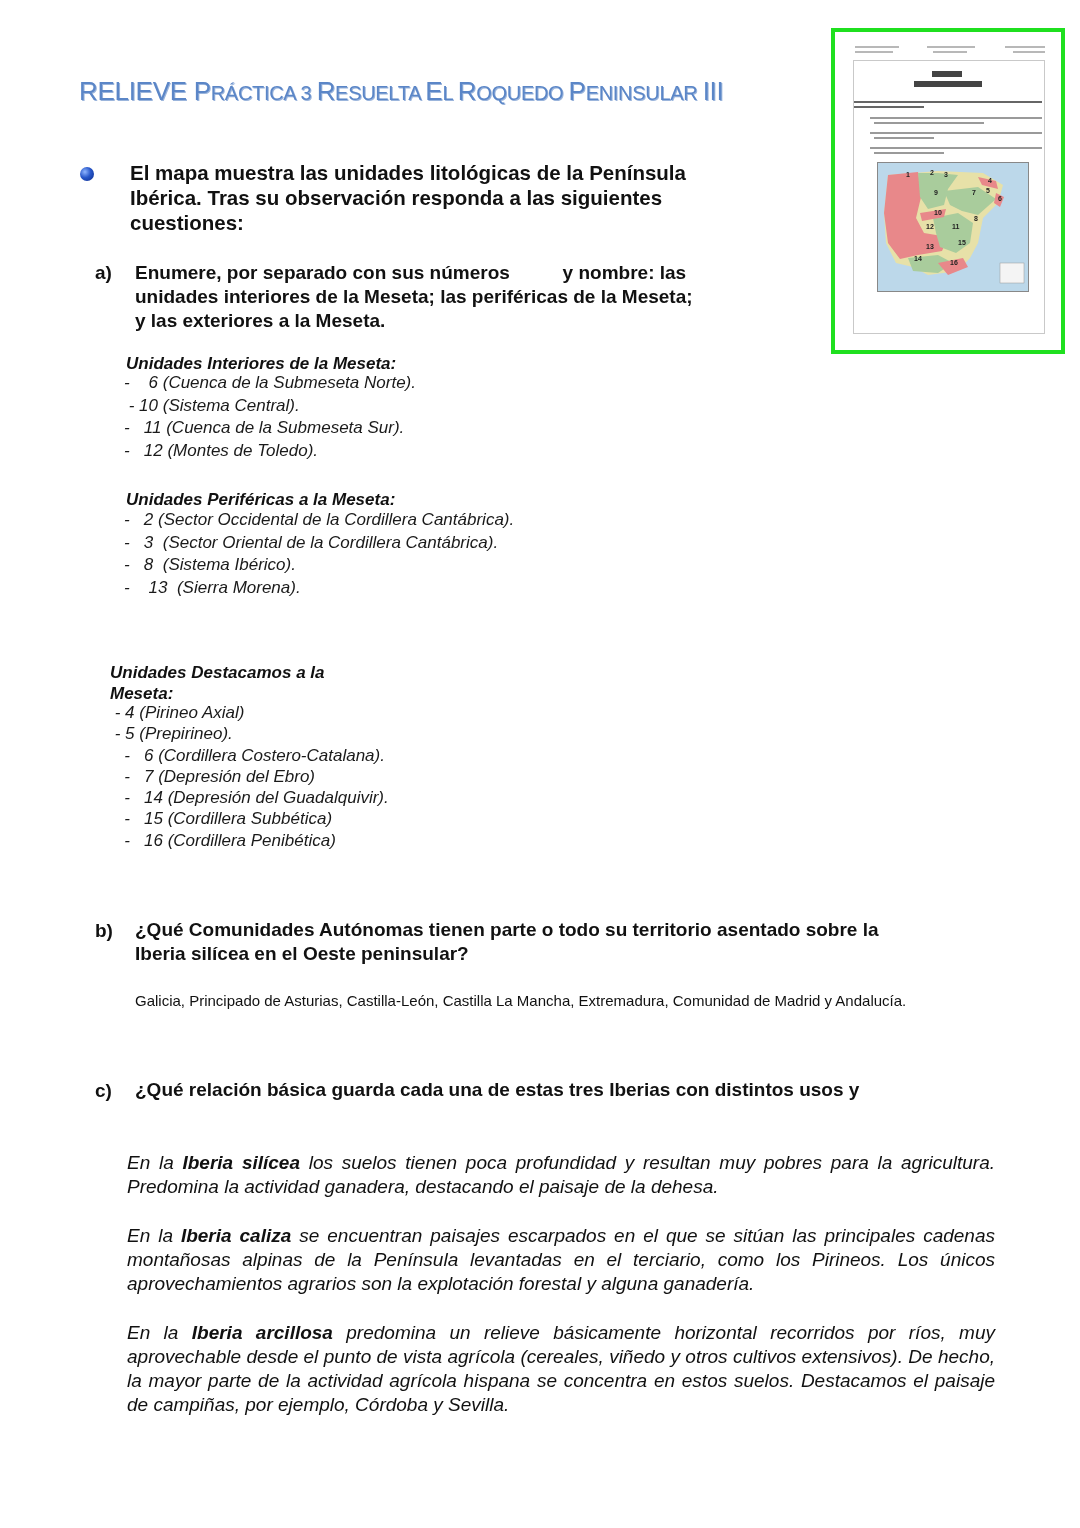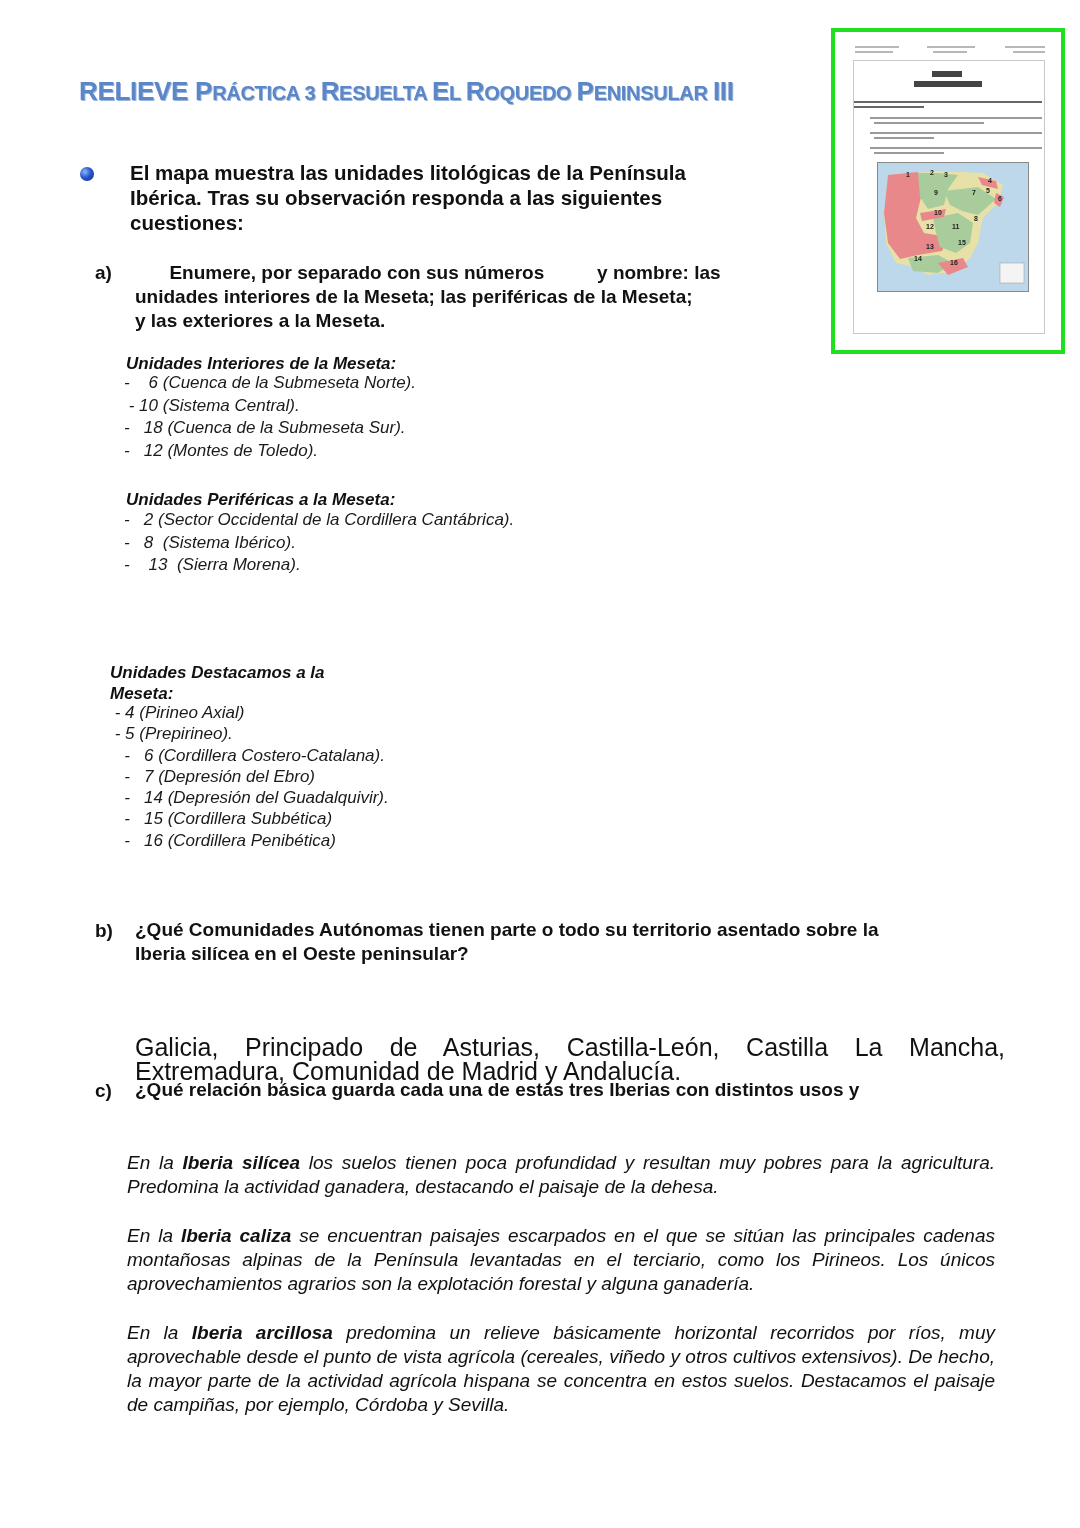--- a/index.html
+++ b/index.html
@@ -2,21 +2,21 @@
 <html><head>
   <meta charset="utf-8">
   <style>
     html, body { margin: 0; padding: 0; background: #ffffff; }
     body {
       width: 1080px; height: 1528px; position: relative; overflow: hidden;
       font-family: "Liberation Sans", sans-serif; color: #111;
     }
     .title {
       position: absolute; left: 79px; top: 76px; width: 760px;
-      font-family: "Liberation Sans", sans-serif; font-weight: bold;
+      font-family: "Liberation Sans", sans-serif; font-weight: normal;
       color: #5b86c7; font-size: 26px; letter-spacing: -0.3px; white-space: nowrap;
       text-shadow: 1px 1px 0 #9bb5dc;
     }
     .title .sc { font-size: 20px; }
     .thumb-frame {
       position: absolute; left: 831px; top: 28px; width: 226px; height: 318px;
       border: 4px solid #1fe01f; background: #fff;
     }
     .thumb-page { position: absolute; left: 18px; top: 28px; width: 190px; height: 272px; border: 1px solid #c9c9c9; }
     .thumb-header { position: absolute; left: 20px; top: 12px; width: 190px; height: 14px; }
@@ -34,21 +34,21 @@
     }
     .intro {
       position: absolute; left: 130px; top: 160px; width: 610px;
       font-weight: bold; font-size: 20.5px; line-height: 25px;
     }
     .q-letter { position: absolute; font-weight: bold; font-size: 19px; }
     .q-text { position: absolute; font-weight: bold; font-size: 19px; line-height: 24px; }
     .group-title { position: absolute; font-weight: bold; font-style: italic; font-size: 17px; line-height: 21px; }
     .list { position: absolute; font-style: italic; font-size: 17px; line-height: 22.7px; color: #1a1a1a; }
     .list div { white-space: pre; }
-    .answer { position: absolute; font-size: 25px; line-height: 24px; text-align: justify; margin-top: 44px; }
+    .answer { position: absolute; font-size: 15px; line-height: 19px; text-align: justify; }
     .para { position: absolute; left: 127px; width: 868px; font-style: italic; font-size: 19px; line-height: 24px; text-align: justify; }
     .para b { font-style: italic; }
   </style>
 </head>
 <body>
 
 <div class="title">
   <span>RELIEVE </span><span>P</span><span class="sc">RÁCTICA 3 </span><span>R</span><span class="sc">ESUELTA </span><span>E</span><span class="sc">L </span><span>R</span><span class="sc">OQUEDO </span><span>P</span><span class="sc">ENINSULAR </span><span>III</span>
 </div>
 
@@ -105,36 +105,37 @@
     <span class="lbl" style="left:80px;top:76px;">15</span>
     <span class="lbl" style="left:72px;top:96px;">16</span>
   </div>
 </div>
 
 <div class="bullet"></div>
 <div class="intro">El mapa muestra las unidades litológicas de la Península Ibérica.  Tras   su observación responda a las siguientes cuestiones:</div>
 
 <div class="q-letter" style="left:95px;top:262px;">a)</div>
 <div class="q-text" style="left:135px;top:261px;width:620px;">
-  <div style="white-space:pre;text-align:center;">Enumere, por separado con sus números          y nombre: las</div>
+  <div style="white-space:pre;">Enumere, por separado con sus números          y nombre: las</div>
   <div>unidades interiores de la Meseta; las periféricas de la Meseta;</div>
   <div>y las exteriores a la Meseta.</div>
 </div>
 
 <div class="group-title" style="left:126px;top:353px;">Unidades Interiores de la Meseta:</div>
 <div class="list" style="left:124px;top:372px;">
   <div>-    6 (Cuenca de la Submeseta Norte).</div>
   <div> - 10 (Sistema Central).</div>
-  <div>-   18 (Cuenca de la Submeseta Sur).</div>
+  <div>-   11 (Cuenca de la Submeseta Sur).</div>
   <div>-   12 (Montes de Toledo).</div>
 </div>
 
 <div class="group-title" style="left:126px;top:489px;">Unidades Periféricas a la Meseta:</div>
 <div class="list" style="left:124px;top:509px;">
   <div>-   2 (Sector Occidental de la Cordillera Cantábrica).</div>
+  <div>-   3  (Sector Oriental de la Cordillera Cantábrica).</div>
   <div>-   8  (Sistema Ibérico).</div>
   <div>-    13  (Sierra Morena).</div>
 </div>
 
 <div class="group-title" style="left:110px;top:662px;">
   <div>Unidades Destacamos a la</div>
   <div>Meseta:</div>
 </div>
 <div class="list" style="left:110px;top:702px;line-height:21.3px;">
   <div> - 4 (Pirineo Axial)</div>

